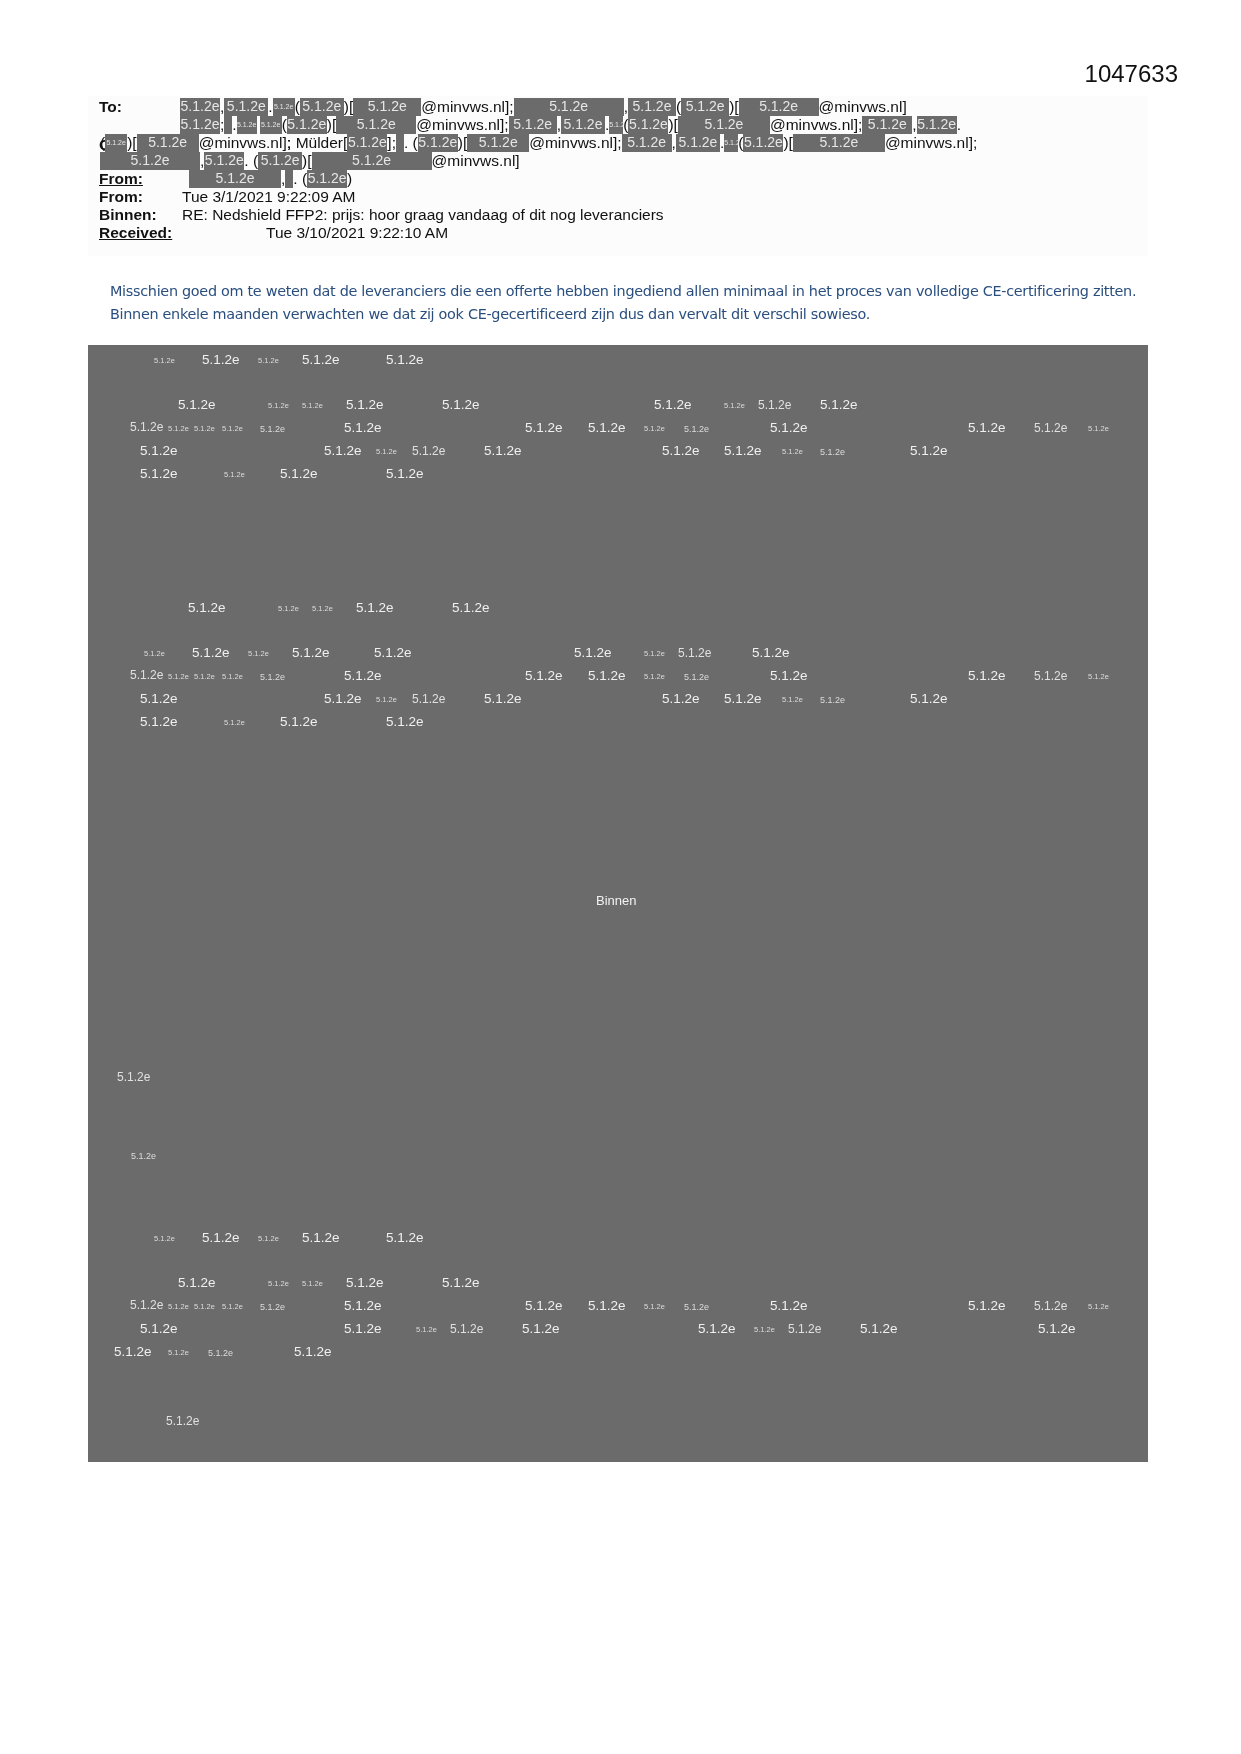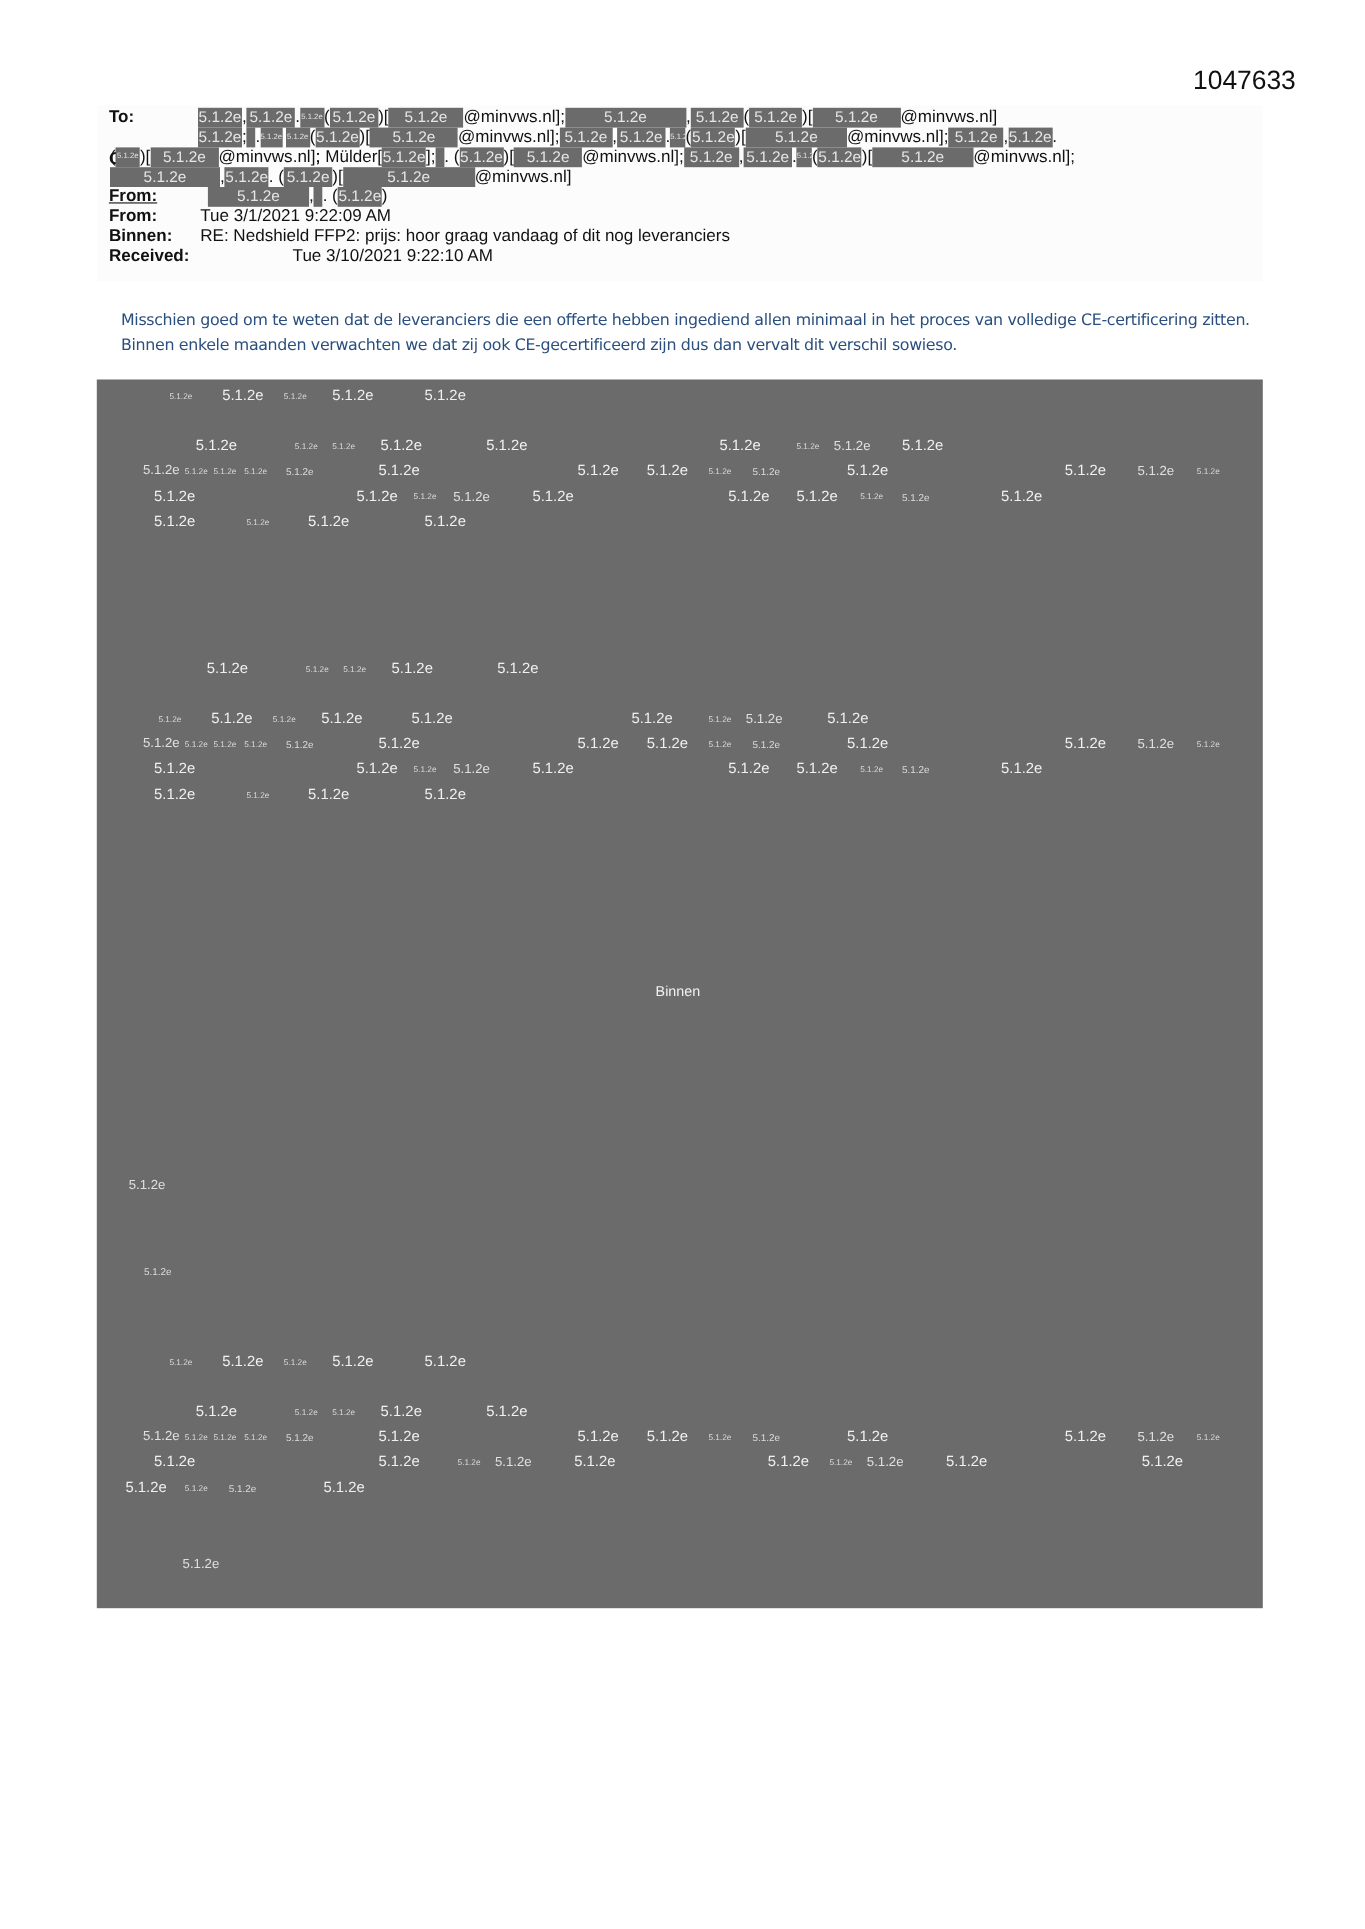--- a/index.html
+++ b/index.html
@@ -53,21 +53,21 @@
   <div class="hrow" style="top:74px; left:101px;">
     <span class="r" style="width:92px">5.1.2e</span><span class="plain">, </span><span class="r xs" style="width:8px"></span><span class="plain">. (</span><span class="r" style="width:40px">5.1.2e</span><span class="plain">)</span>
   </div>
 
   <span class="hlabel" style="top:92px;">From:</span>
   <div class="hrow" style="top:92px; left:94px;">Tue 3/1/2021 9:22:09 AM</div>
 
   <span class="hlabel" style="top:110px;">Binnen:</span>
   <div class="hrow" style="top:110px; left:94px;">RE: Nedshield FFP2: prijs: hoor graag vandaag of dit nog leveranciers</div>
 
-  <span class="hlabel" style="top:128px;">Received:</span>
+  <span class="hlabel" style="top:128px;text-decoration:underline;">Received:</span>
   <div class="hrow" style="top:128px; left:178px;">Tue 3/10/2021 9:22:10 AM</div>
 </div>
 
 <div class="body-text">Misschien goed om te weten dat de leveranciers die een offerte hebben ingediend allen minimaal in het proces van volledige CE-certificering zitten. Binnen enkele maanden verwachten we dat zij ook CE-gecertificeerd zijn dus dan vervalt dit verschil sowieso.</div>
 
 <div class="redaction-block">
 
   <span class="rt s" style="left:66px;top:11px">5.1.2e</span>
   <span class="rt" style="left:114px;top:7px">5.1.2e</span>
   <span class="rt s" style="left:170px;top:11px">5.1.2e</span>

